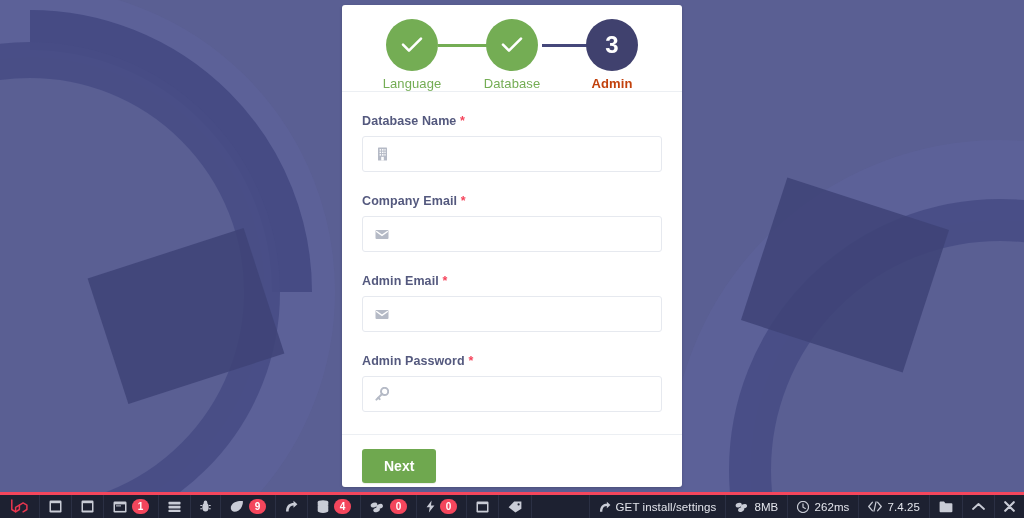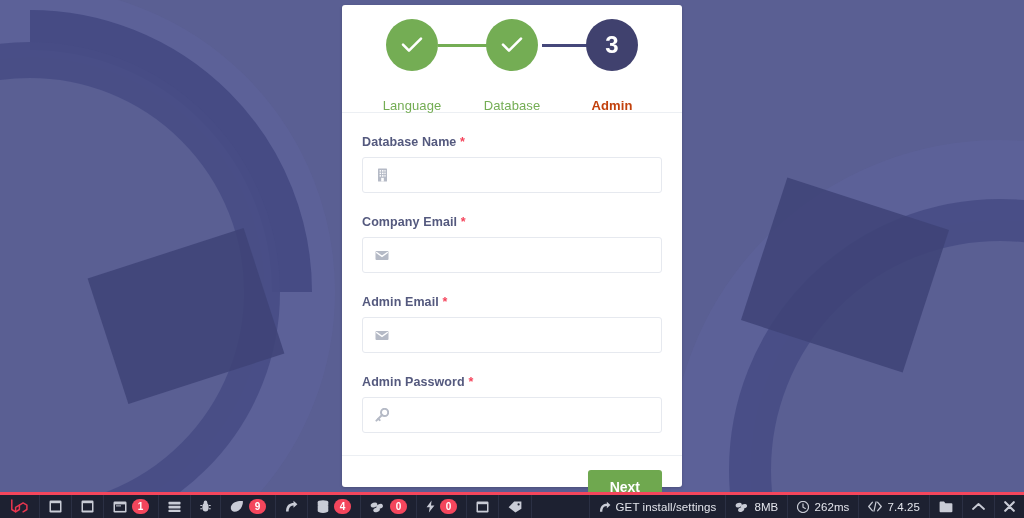--- a/index.html
+++ b/index.html
@@ -55,21 +55,21 @@
     display: flex; align-items: center; justify-content: center;
     color: #fff;
   }
   .step-circle.done { background: #74ad54; }
   .step-circle.active { background: #40416e; }
   .step-circle .num {
     font-size: 24px; font-weight: bold; line-height: 1;
   }
   .step-check { width: 26px; height: 26px; display:block; }
   .step-label {
-    margin-top: 27px;
+    margin-top: 5px;
     font-size: 13px;
     letter-spacing: .1px;
   }
   .step-label.done { color: #74ad54; }
   .step-label.active { color: #c2410c; font-weight: bold; }
 
   .connector {
     position: absolute;
     top: 39px;
     height: 3px;
@@ -119,21 +119,21 @@
     font-size: 13px;
     color: #3d4157;
     font-family: "Liberation Sans", sans-serif;
   }
   .input-wrap input::placeholder { color: #b9bdc9; }
 
   
   .card-footer {
     border-top: 1px solid #eceff3;
     padding: 14px 20px;
-    display: flex; justify-content: flex-end;
+    display: flex; justify-content: flex-start;
     min-height: 62px;
     align-items: center;
   }
   .btn-next {
     background: #6fa84f;
     color: #fff;
     border: 0;
     border-radius: 3px;
     padding: 0 22px;
     height: 34px;

